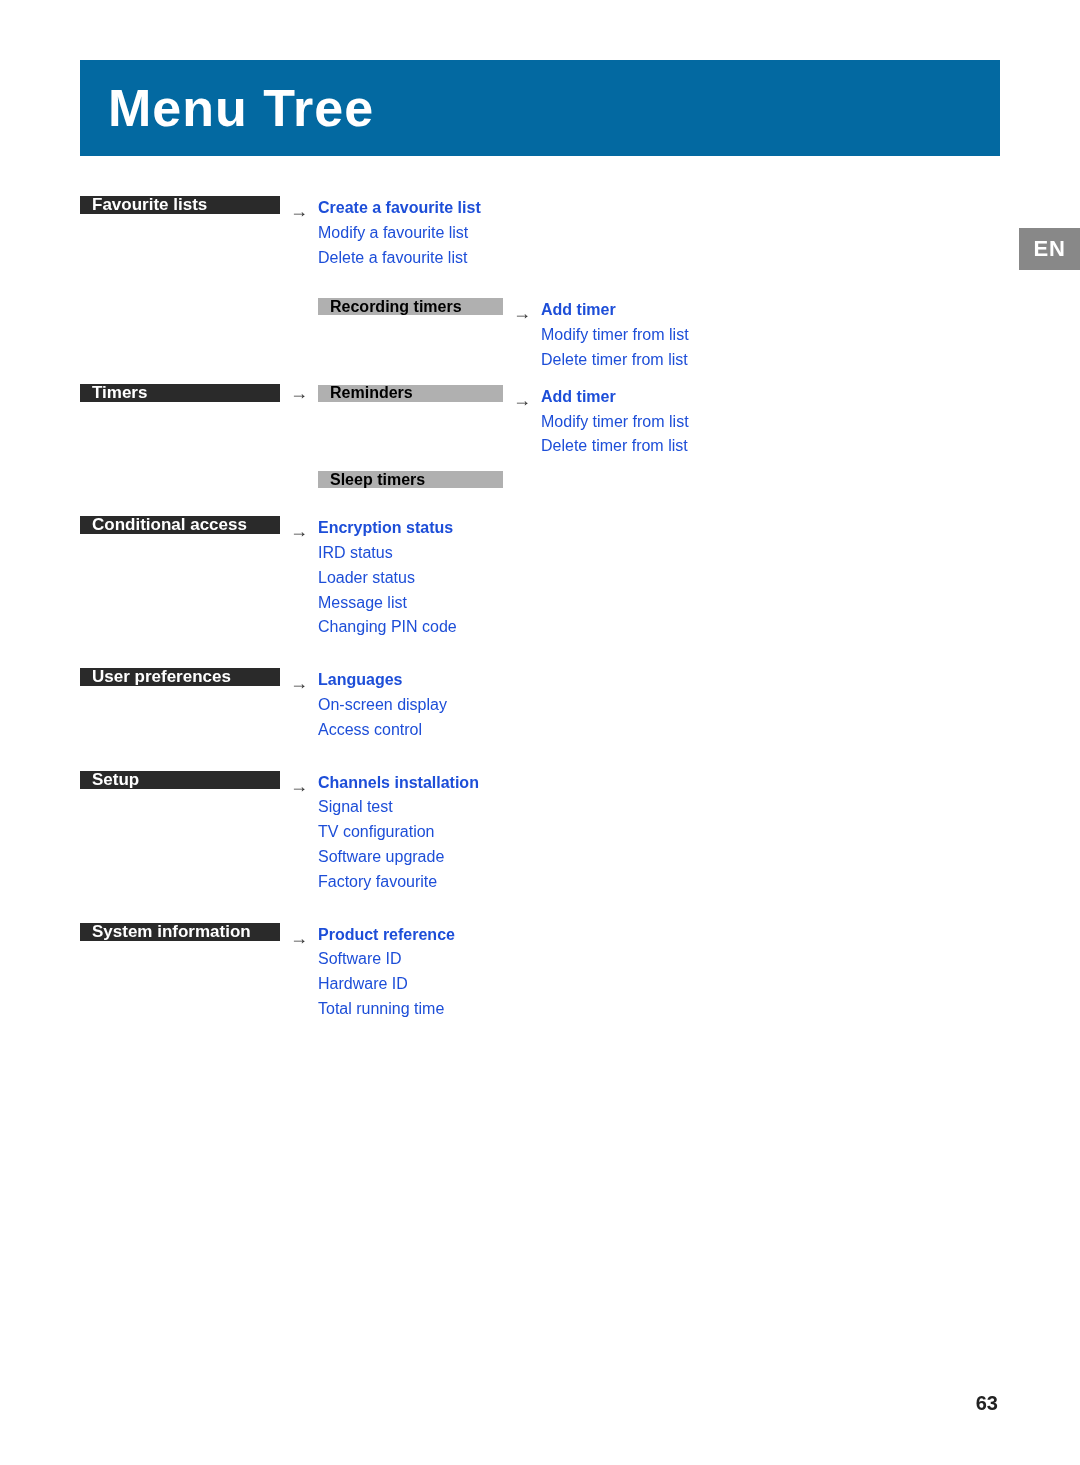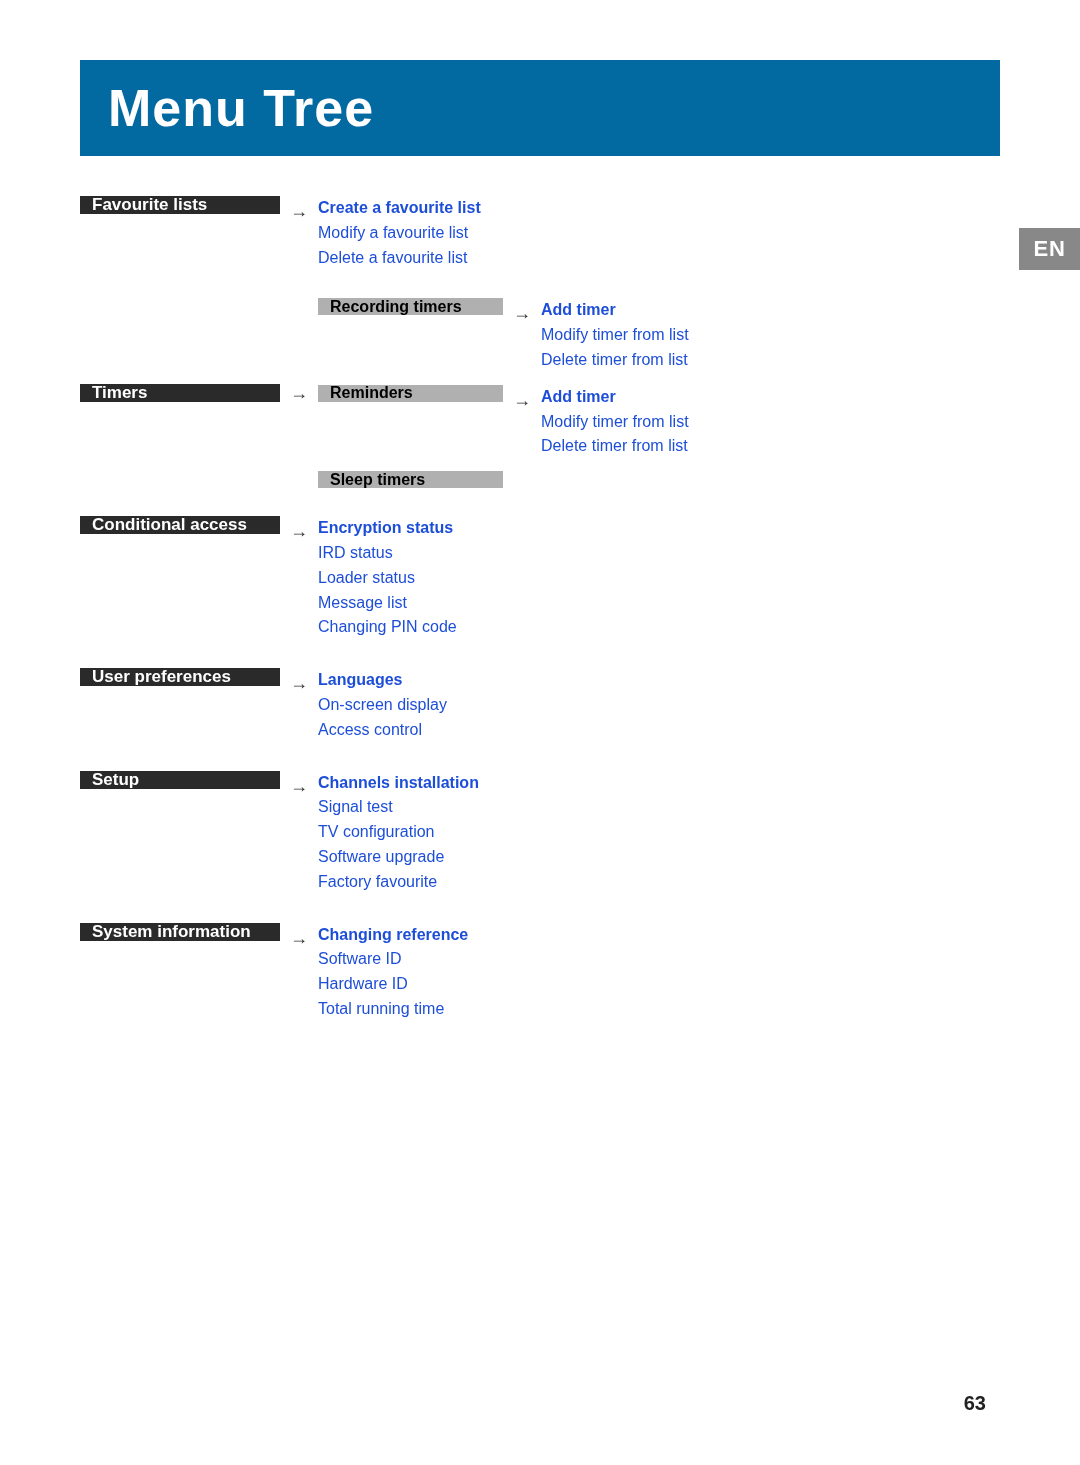--- a/index.html
+++ b/index.html
@@ -111,21 +111,21 @@
       line-height: 1.55;
     }
     .plain-list .item:first-child {
       font-weight: bold;
     }
 
     
     .page-number {
       position: absolute;
       bottom: 50px;
-      right: 94px;
+      right: 82px;
       font-size: 20px;
       font-weight: bold;
       color: #222;
     }
   </style>
 </head>
 <body>
 
 <div class="title-bar">
   <h1>Menu Tree</h1>
@@ -225,21 +225,21 @@
       <span class="item">Factory favourite</span>
     </div>
   </div>
 
   <div class="menu-row">
     <div class="level1">
       <span>System information</span>
     </div>
     <div class="arrow">→</div>
     <div class="plain-list">
-      <span class="item">Changing reference</span>
+      <span class="item">Product reference</span>
       <span class="item">Software ID</span>
       <span class="item">Hardware ID</span>
       <span class="item">Total running time</span>
     </div>
   </div>
 
 </div>
 
 <div class="page-number">63</div>
 

